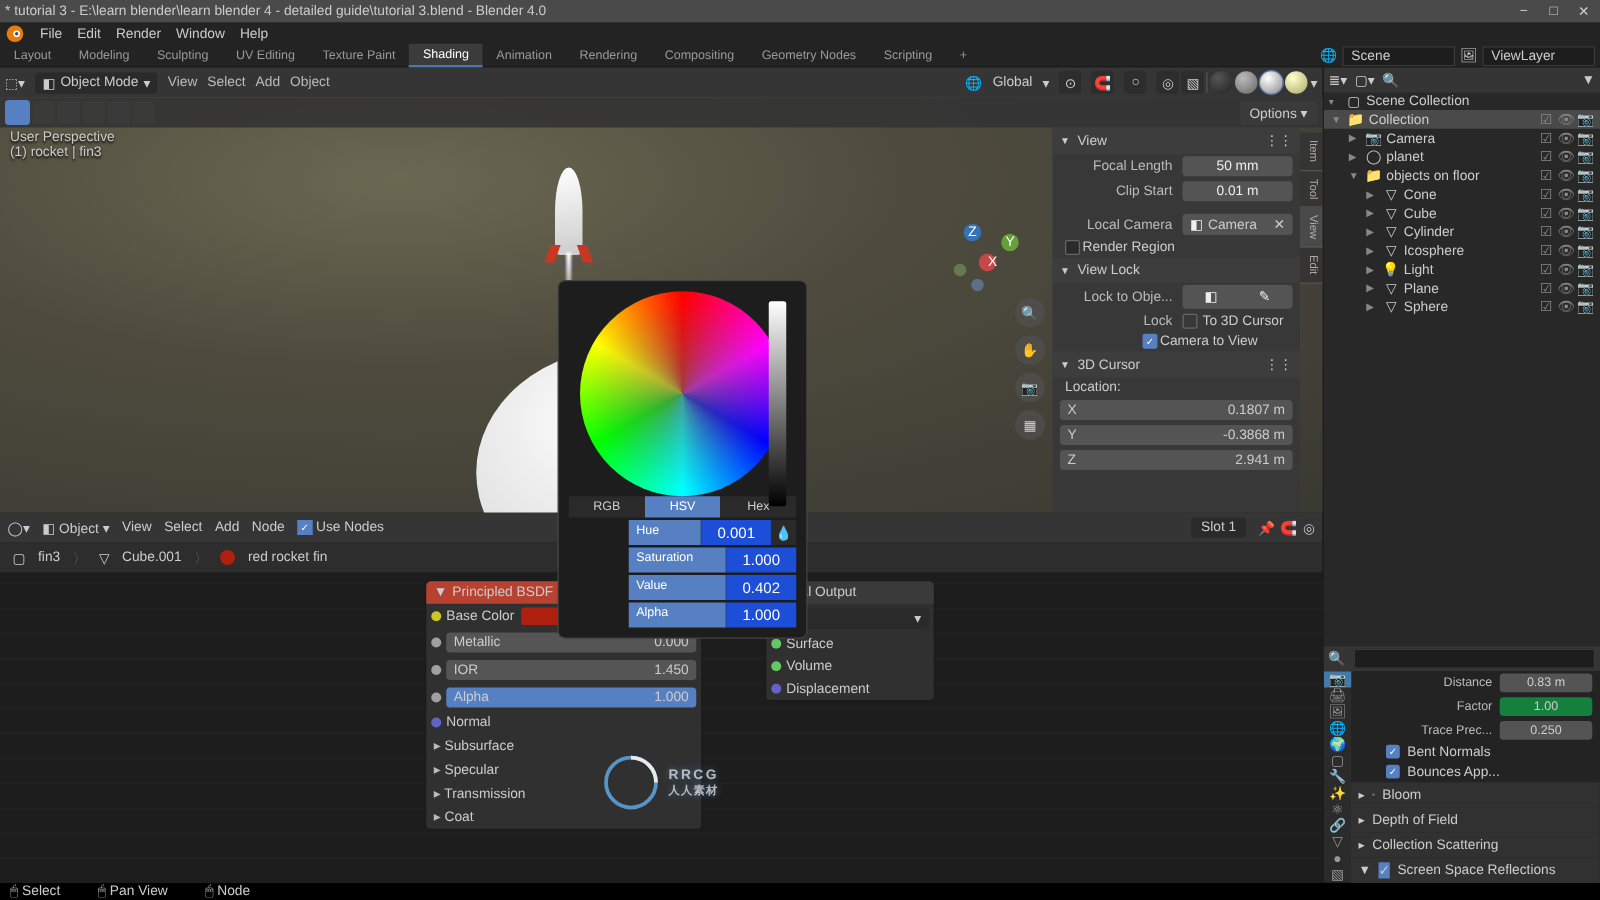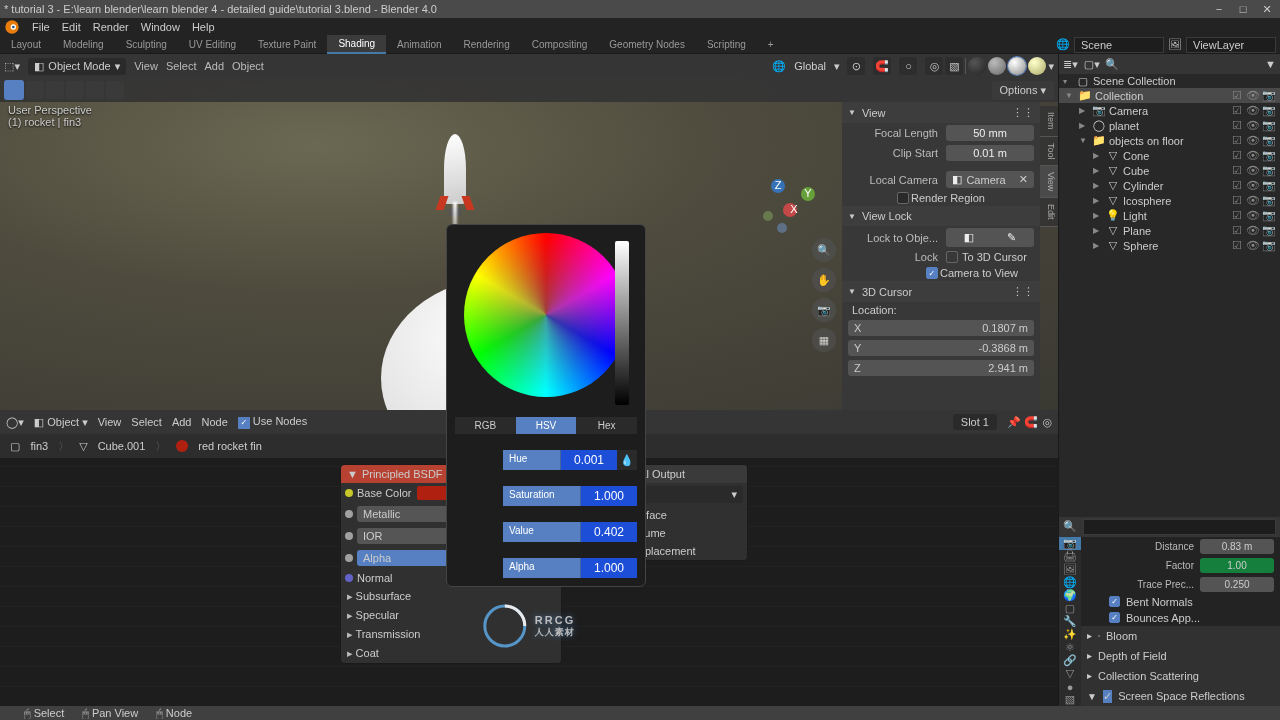--- a/index.html
+++ b/index.html
@@ -56,44 +56,44 @@
 .vp-righttabs .vt { writing-mode: vertical-rl; padding: 6px 2px; font-size: 9px; color: #aaa; border-bottom: 1px solid #555; }
 
 
 .n-panel { position: absolute; right: 18px; top: 24px; bottom: 0; width: 198px; background: #383838; display: flex; flex-direction: column; font-size: 10px; z-index: 6; }
 .n-panel .panel-head { background: #3d3d3d; padding: 4px 6px; display: flex; align-items: center; gap: 6px; }
 .n-panel .panel-head .chev { font-size: 8px; }
 .n-panel .prop-row { display: flex; align-items: center; padding: 2px 6px; gap: 4px; }
 .n-panel .prop-row .label { flex: 1; color: #bbb; text-align: right; padding-right: 4px; }
 .n-panel .prop-row .val { width: 88px; background: #545454; border-radius: 3px; padding: 2px 6px; text-align: center; color: #eee; }
 .n-panel .prop-row .full-val { flex: 1; background: #545454; border-radius: 3px; padding: 2px 6px; text-align: right; display: flex; justify-content: space-between; }
-.n-panel .check-row { padding: 2px 10px; display: flex; align-items: center; gap: 2px; justify-content: center; }
+.n-panel .check-row { padding: 2px 10px; display: flex; align-items: center; gap: 2px; }
 .n-panel .check-row .cb { width: 12px; height: 12px; border: 1px solid #666; border-radius: 2px; display: inline-flex; align-items: center; justify-content: center; font-size: 8px; background: #2a2a2a; }
 .n-panel .check-row .cb.on { background: #5680c2; border-color: #5680c2; color: #fff; }
 
 
 .rocket { position: absolute; left: 42%; top: 56px; }
 .rocket-body { width: 22px; height: 70px; background: linear-gradient(170deg,#fff,#ccc); border-radius: 50% 50% 4px 4px; position: relative; left: 0; }
 .rocket-fin { width: 8px; height: 14px; background: #c83820; position: absolute; bottom: -6px; }
 .rocket-fin.left { left: -6px; transform: skew(-20deg); }
 .rocket-fin.right { right: -6px; transform: skew(20deg); }
 .rocket-nozzle { width: 12px; height: 8px; background: #555; position: absolute; bottom: -12px; left: 5px; border-radius: 0 0 2px 2px; }
 .exhaust { position: absolute; left: 9px; top: 68px; width: 4px; height: 70px; background: linear-gradient(180deg,#fff,rgba(255,255,255,0.3),transparent); filter: blur(1px); }
 
 .big-sphere { position: absolute; left: 36%; top: 200px; width: 240px; height: 200px; border-radius: 50%; background: radial-gradient(circle at 35% 30%, #fafafa, #e0e0e0 60%, #b8b8b8); }
 
 
 .color-popup { position: absolute; left: 446px; top: 224px; width: 200px; background: #1d1d1d; border: 1px solid #444; border-radius: 6px; padding: 8px; z-index: 100; }
 .color-wheel { width: 164px; height: 164px; border-radius: 50%; background: conic-gradient(red, magenta, blue, cyan, lime, yellow, red); position: relative; margin: 0 auto; }
 .color-wheel::after { content: ''; position: absolute; left: 0; top: 0; right: 0; bottom: 0; border-radius: 50%; background: radial-gradient(circle, rgba(100,100,100,0.65), rgba(100,100,100,0) 66%); }
 .value-slider { position: absolute; right: 8px; top: 8px; width: 14px; height: 164px; background: linear-gradient(#fff 0%, #666 60%, #000 100%); border-radius: 2px; }
-.color-tabs { display: flex; margin-top: 20px; }
+.color-tabs { display: flex; margin-top: 0; }
 .color-tabs .ct { flex: 1; text-align: center; padding: 3px; background: #2a2a2a; font-size: 10px; }
 .color-tabs .ct.active { background: #5680c2; color: #fff; }
-.color-field { display: flex; margin-top: 16px; padding-left: 48px; }
+.color-field { display: flex; margin-top: 2px; padding-left: 48px; }
 .color-field .cf-label { flex: 1; background: #5680c2; padding: 3px 6px; color: #fff; font-size: 10px; border-right: 1px solid rgba(0,0,0,0.2); }
 .color-field .cf-val { width: 56px; background: #1d4ed8; padding: 3px 6px; text-align: center; color: #fff; font-size: 12px; }
 .color-field .eyedrop { width: 20px; background: #2a2a2a; display: flex; align-items: center; justify-content: center; }
 
 
 .node-editor { height: 296px; background: #1d1d1d; display: flex; flex-direction: column; }
 .ne-header { height: 24px; background: #353535; display: flex; align-items: center; padding: 0 6px; gap: 10px; }
 .ne-header .slot { background: #2a2a2a; padding: 2px 8px; border-radius: 3px; }
 .ne-header .chk { width: 12px; height: 12px; background: #5680c2; border: 1px solid #5680c2; display: inline-flex; align-items: center; justify-content: center; font-size: 8px; color: #fff; margin-right: 3px; }
 .ne-header .right { margin-left: auto; display: flex; gap: 4px; }
@@ -116,21 +116,21 @@
 .node .prop-field.blue { background: #5680c2; color: #fff; }
 .node .color-swatch { flex: 1; height: 14px; background: #b02010; border-radius: 2px; margin-left: 2px; }
 .node .expand-row { padding: 3px 6px; color: #bbb; }
 
 .link { position: absolute; pointer-events: none; }
 
 .watermark { position: absolute; left: 50%; bottom: 58px; transform: translateX(-50%); display: flex; align-items: center; gap: 8px; z-index: 50; opacity: 0.9; font-size: 22px; font-weight: bold; letter-spacing: 2px; color: #fff; text-shadow: 0 0 6px rgba(80,140,200,0.8); }
 .watermark .sub { font-size: 9px; letter-spacing: 1px; display: block; }
 
 
-.status-bar { height: 14px; background: #404040; display: flex; align-items: center; padding: 0 24px; gap: 18px; font-size: 9px; color: #aaa; }
+.status-bar { height: 14px; background: #000000; display: flex; align-items: center; padding: 0 8px; gap: 30px; font-size: 9px; color: #aaa; }
 
 
 .outliner { flex: 1 0 45%; background: #282828; overflow: hidden; }
 .outliner-hdr { height: 20px; background: #353535; display: flex; align-items: center; padding: 0 4px; gap: 6px; }
 .outliner-hdr input { background: #1d1d1d; border: 1px solid #3a3a3a; color: #ccc; padding: 1px 4px; flex: 1; }
 .outliner-row { display: flex; align-items: center; padding: 1px 4px; gap: 4px; font-size: 10px; }
 .outliner-row.sel { background: #4a4a4a; }
 .outliner-row .chev { width: 10px; font-size: 8px; color: #888; }
 .outliner-row .icon { width: 12px; height: 12px; display: inline-flex; align-items: center; justify-content: center; }
 .outliner-row .fill { flex: 1; }

